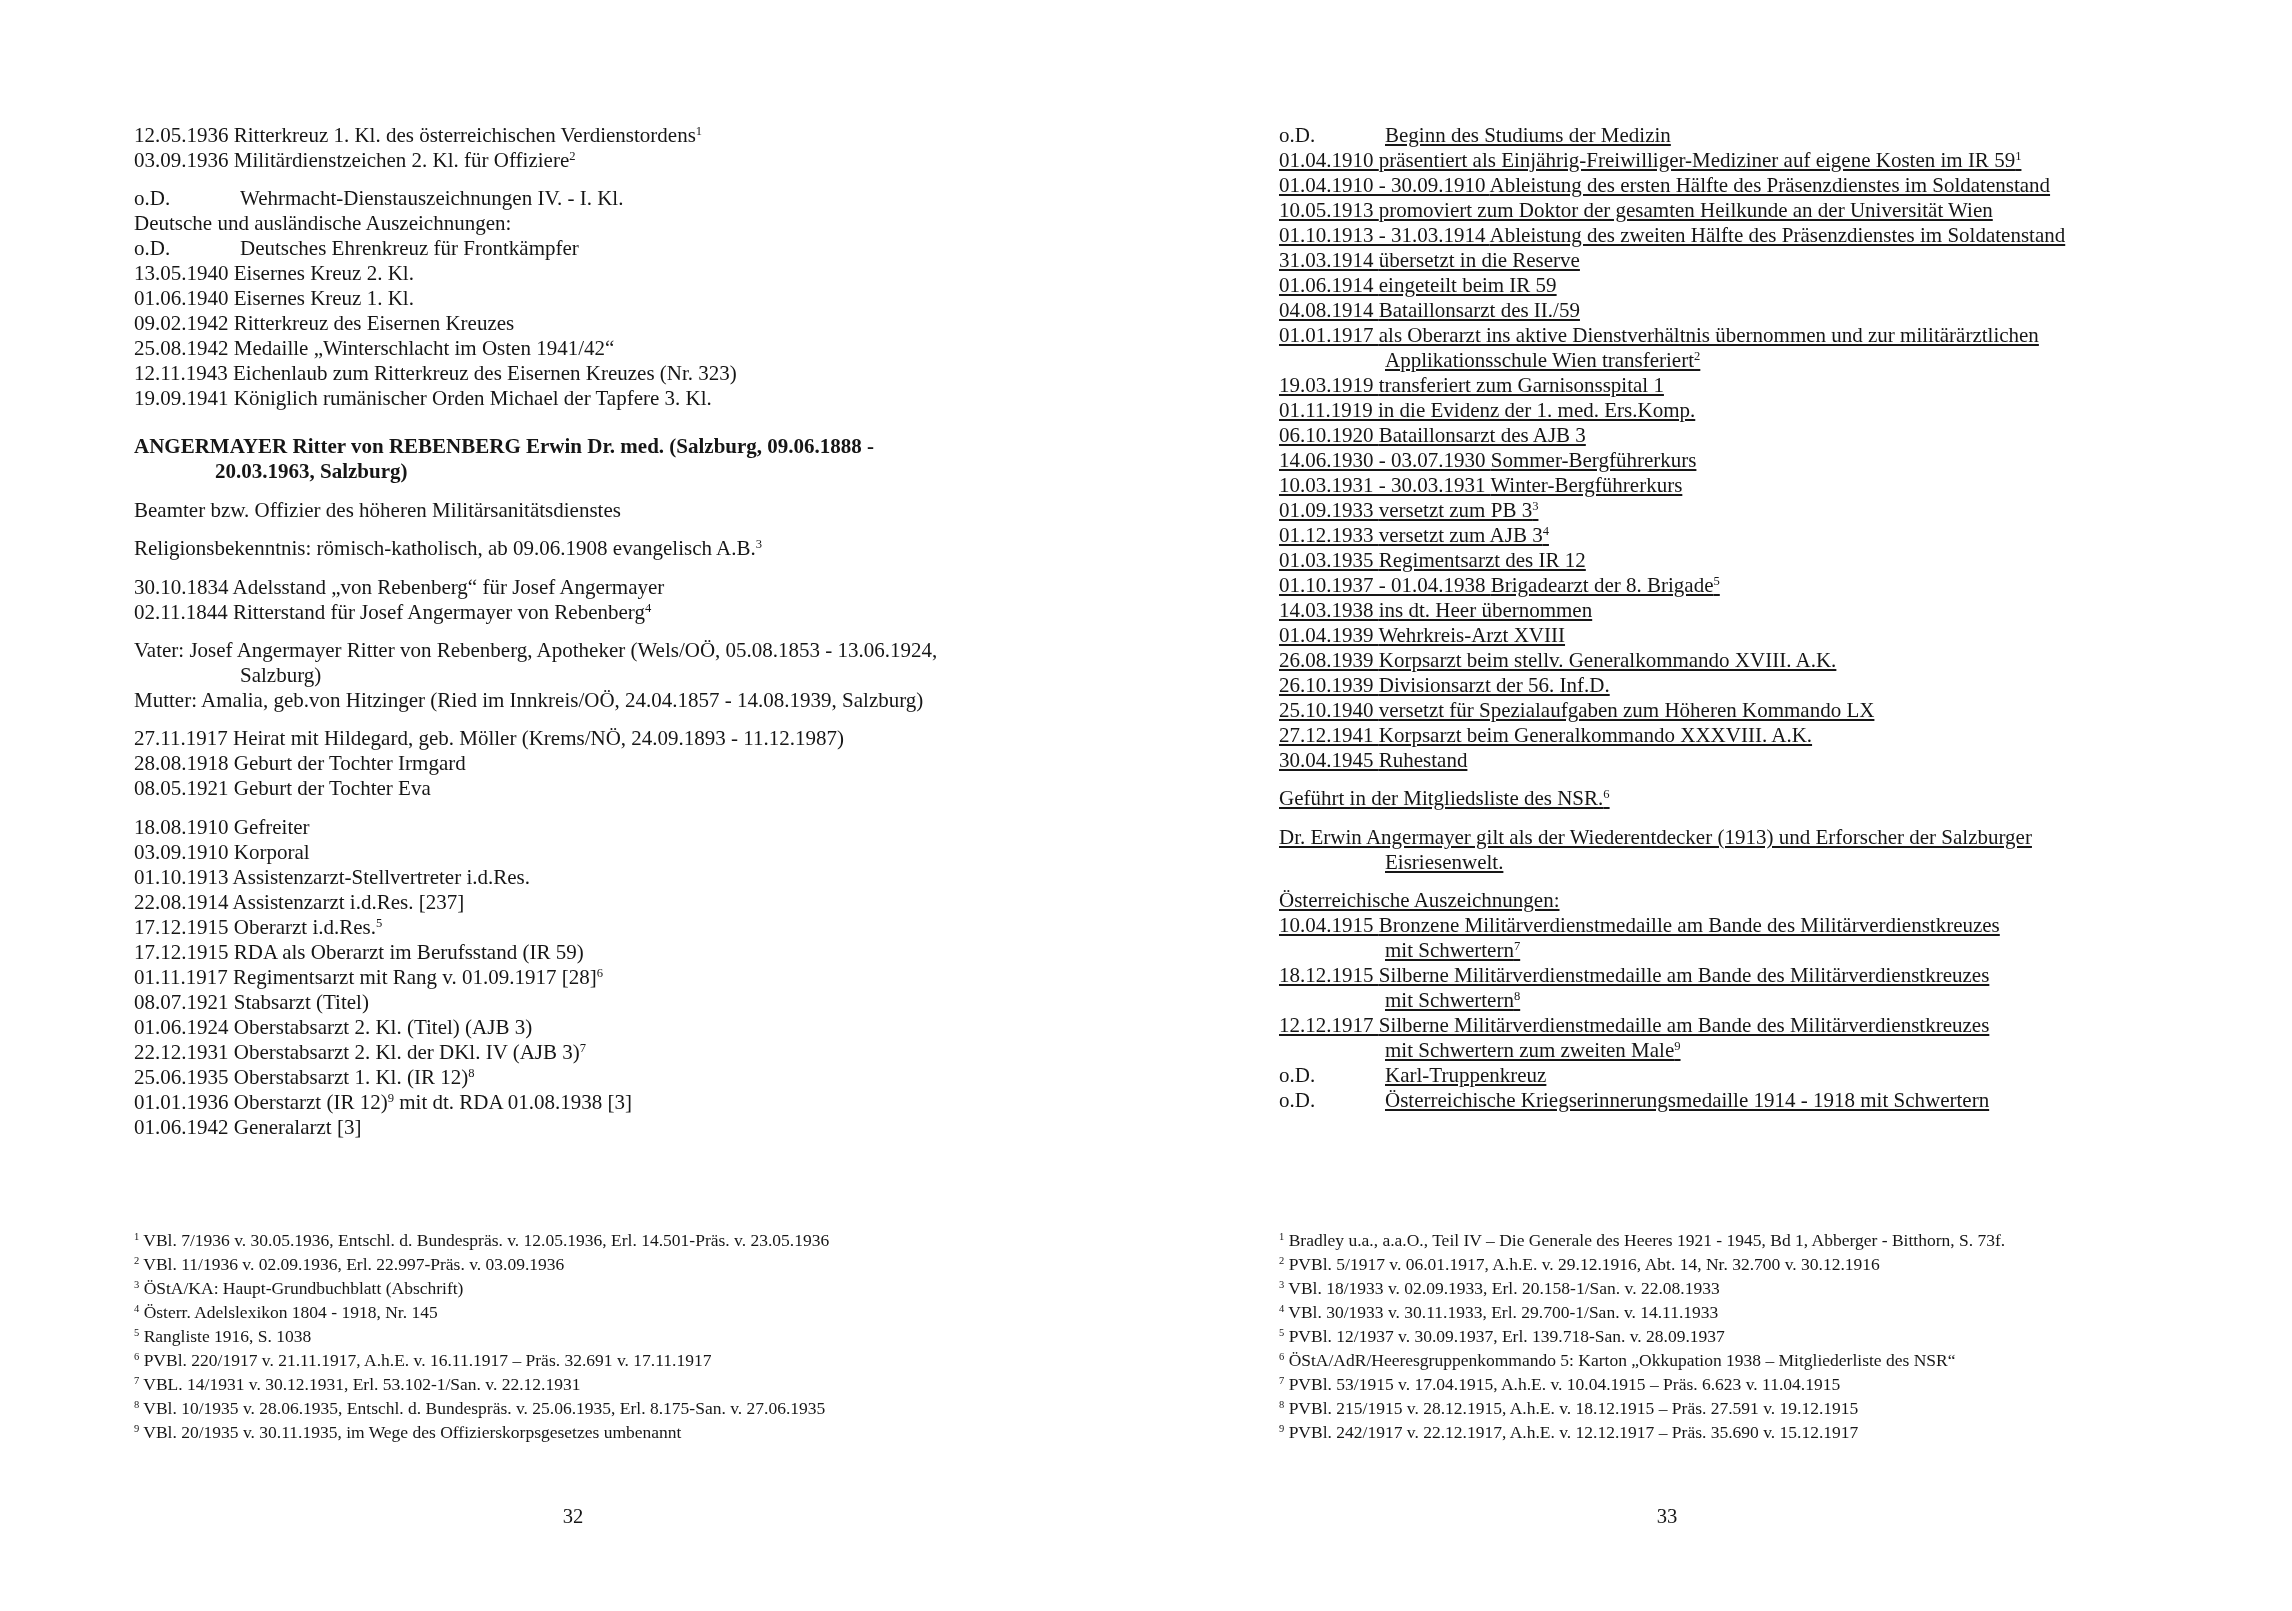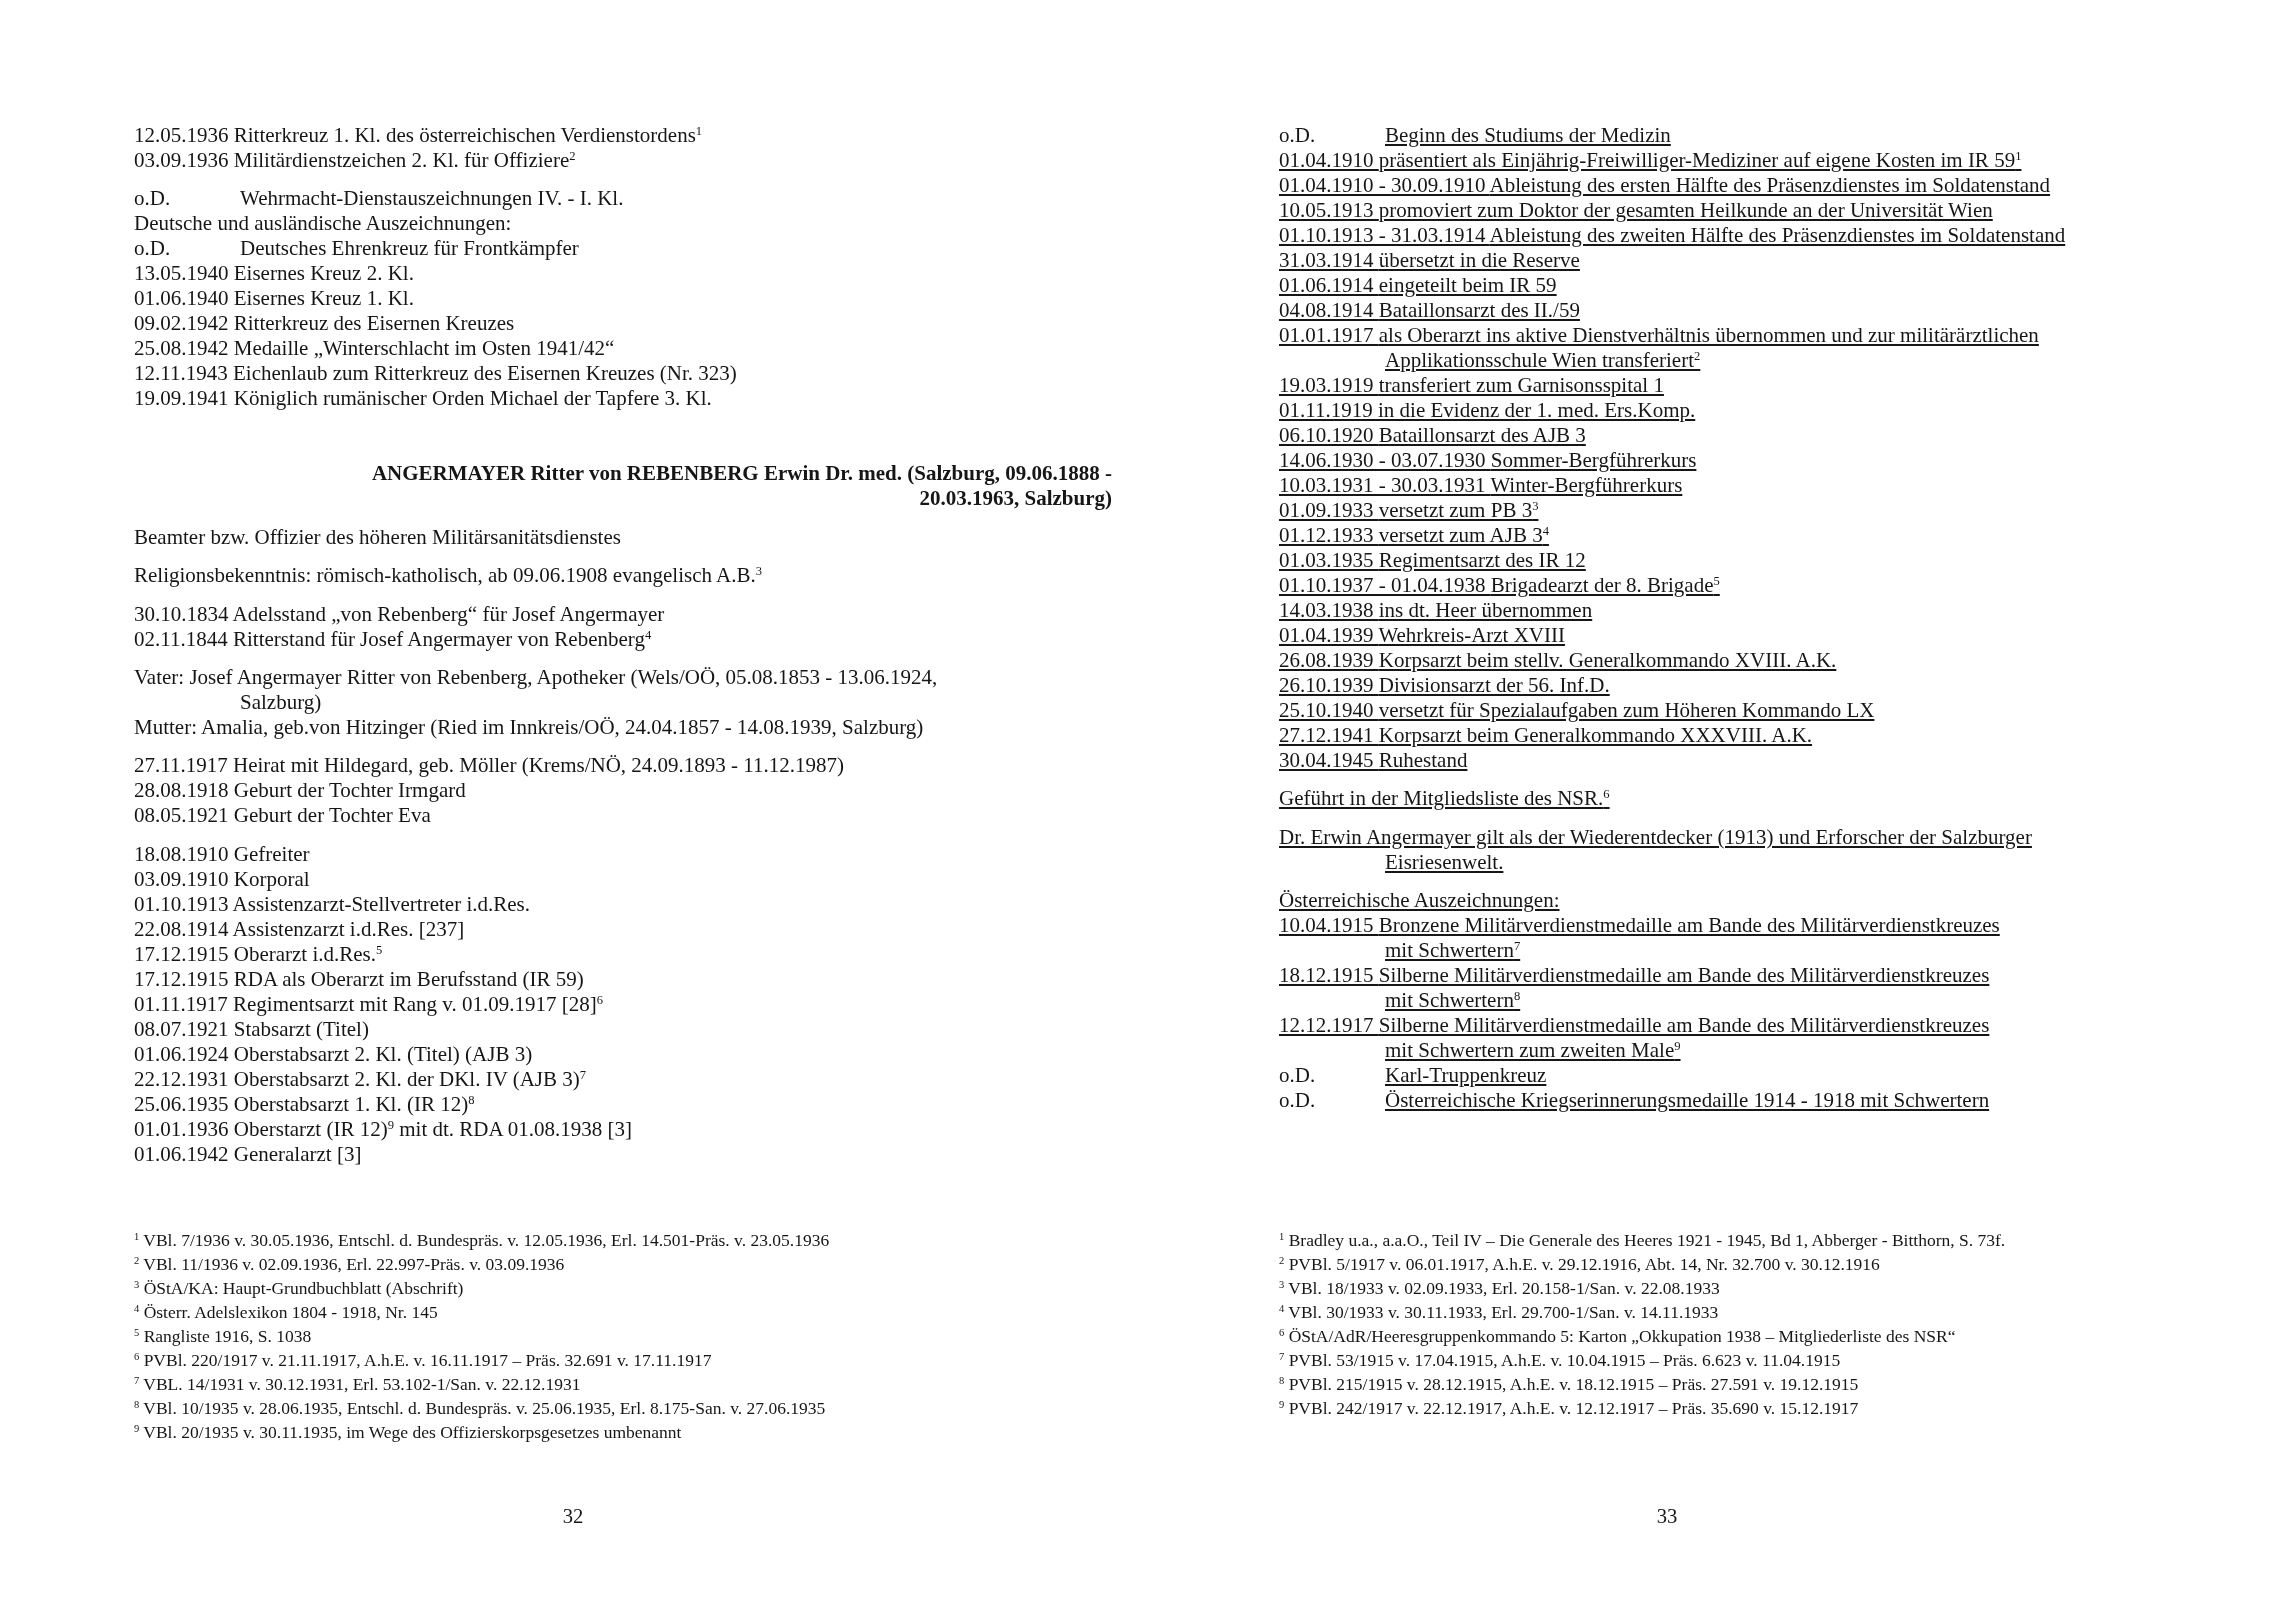--- a/index.html
+++ b/index.html
@@ -19,21 +19,21 @@
     position: absolute;
     top: 123px;
     width: 978px;
     font-size: 21px;
     line-height: 25px;
   }
   #left-body  { left: 134px; }
   #right-body { left: 1279px; text-decoration: underline; }
 
   .block { margin: 0 0 13.4px 0; }
-  .block.heading { margin-top: 50px; font-weight: bold; text-align: right; }
+  .block.heading { margin-top: 23px; font-weight: bold; }
 
   .line {
     padding-left: 106px;
     text-indent: -106px;
     white-space: normal;
   }
   .block.heading .line {
     padding-left: 81px;
     text-indent: -81px;
   }
@@ -182,20 +182,21 @@
       <div class="fn-line"><sup>6</sup> PVBl. 220/1917 v. 21.11.1917, A.h.E. v. 16.11.1917 – Präs. 32.691 v. 17.11.1917</div>
       <div class="fn-line"><sup>7</sup> VBL. 14/1931 v. 30.12.1931, Erl. 53.102-1/San. v. 22.12.1931</div>
       <div class="fn-line"><sup>8</sup> VBl. 10/1935 v. 28.06.1935, Entschl. d. Bundespräs. v. 25.06.1935, Erl. 8.175-San. v. 27.06.1935</div>
       <div class="fn-line"><sup>9</sup> VBl. 20/1935 v. 30.11.1935, im Wege des Offizierskorpsgesetzes umbenannt</div>
     </div>
   <div class="footnotes" id="right-foot">
       <div class="fn-line"><sup>1</sup> Bradley u.a., a.a.O., Teil IV – Die Generale des Heeres 1921 - 1945, Bd 1, Abberger - Bitthorn, S. 73f.</div>
       <div class="fn-line"><sup>2</sup> PVBl. 5/1917 v. 06.01.1917, A.h.E. v. 29.12.1916, Abt. 14, Nr. 32.700 v. 30.12.1916</div>
       <div class="fn-line"><sup>3</sup> VBl. 18/1933 v. 02.09.1933, Erl. 20.158-1/San. v. 22.08.1933</div>
       <div class="fn-line"><sup>4</sup> VBl. 30/1933 v. 30.11.1933, Erl. 29.700-1/San. v. 14.11.1933</div>
+      <div class="fn-line"><sup>5</sup> PVBl. 12/1937 v. 30.09.1937, Erl. 139.718-San. v. 28.09.1937</div>
       <div class="fn-line"><sup>6</sup> ÖStA/AdR/Heeresgruppenkommando 5: Karton „Okkupation 1938 – Mitgliederliste des NSR“</div>
       <div class="fn-line"><sup>7</sup> PVBl. 53/1915 v. 17.04.1915, A.h.E. v. 10.04.1915 – Präs. 6.623 v. 11.04.1915</div>
       <div class="fn-line"><sup>8</sup> PVBl. 215/1915 v. 28.12.1915, A.h.E. v. 18.12.1915 – Präs. 27.591 v. 19.12.1915</div>
       <div class="fn-line"><sup>9</sup> PVBl. 242/1917 v. 22.12.1917, A.h.E. v. 12.12.1917 – Präs. 35.690 v. 15.12.1917</div>
     </div>
 
   <div class="pagenum" id="left-num">32</div>
   <div class="pagenum" id="right-num">33</div>
 </div>
 

